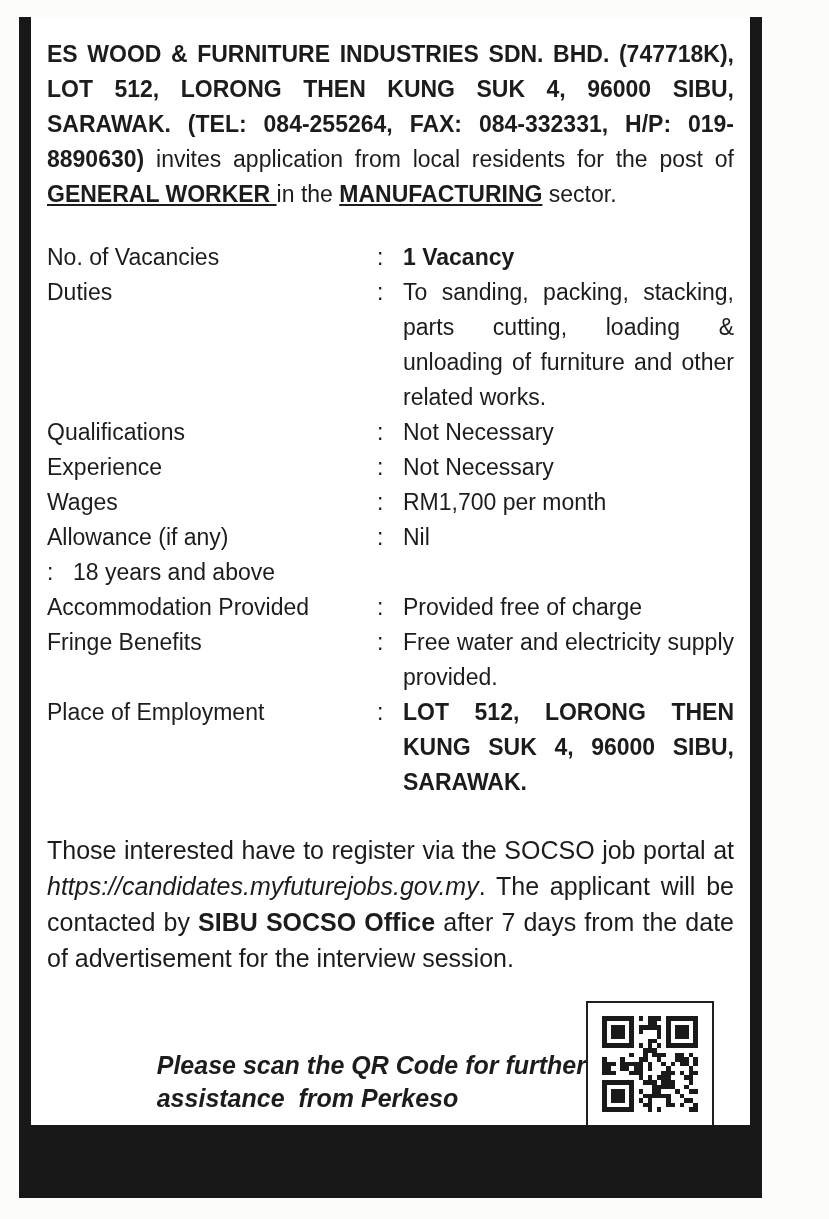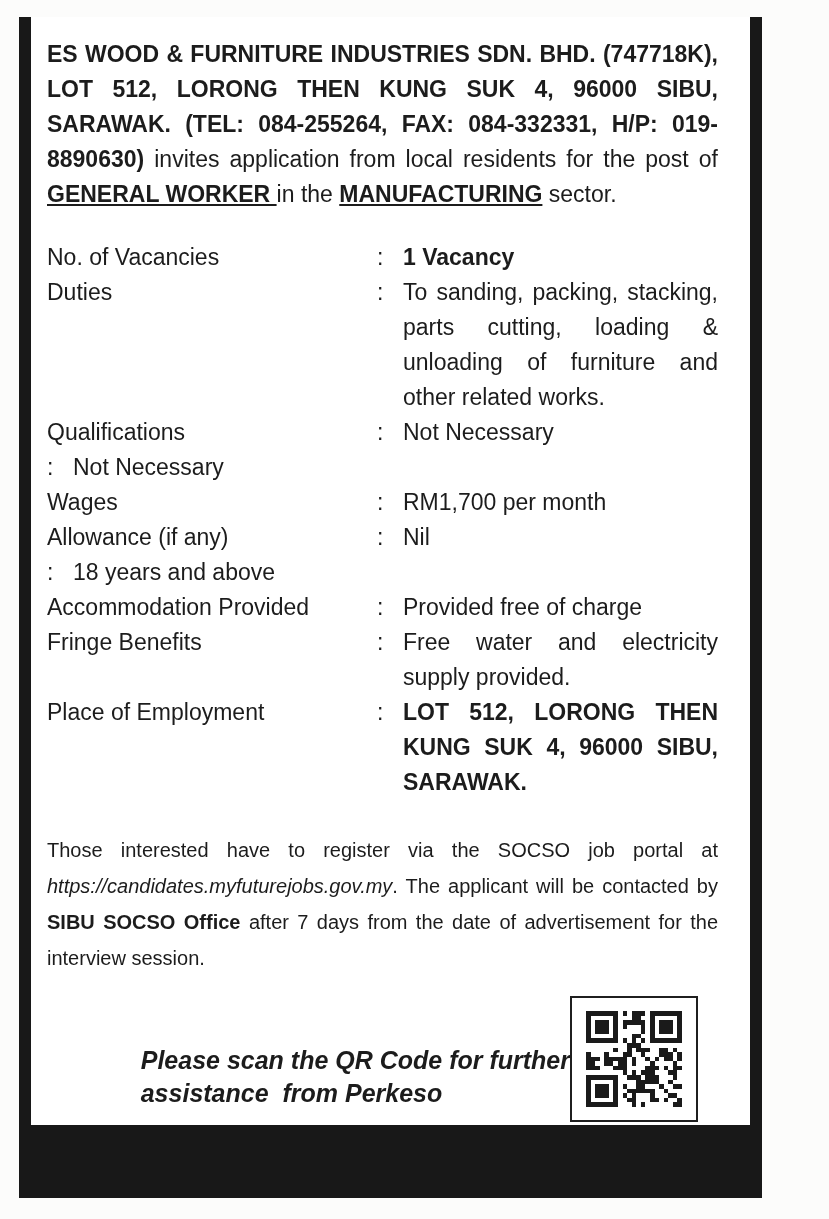--- a/index.html
+++ b/index.html
@@ -42,21 +42,21 @@
     letter-spacing:22px;
     margin-right:-22px;
     line-height:1;
     transform:scaleY(1.08);
     white-space:nowrap;
   }
   .ad-body{
     background:var(--body-bg);
     color:var(--body-text);
     height:calc(100% - 62px);
-    padding:12px 32px 0 16px;
+    padding:12px 16px 0 16px;
     overflow:hidden;
   }
   .intro{
     margin:8px 0 0 0;
     font-size:23px;
     line-height:35px;
     text-align:justify;
   }
   .b{ font-weight:bold; }
   .u{ text-decoration:underline; }
@@ -66,21 +66,21 @@
     font-size:23px;
     line-height:35px;
   }
   .drow{ display:flex; align-items:flex-start; }
   .dlabel{ flex:0 0 330px; }
   .dcolon{ flex:0 0 26px; }
   .dvalue{ flex:1 1 auto; text-align:justify; }
   .drow.bold .dvalue{ font-weight:bold; }
   .registration{
     margin-top:32px;
-    font-size:20px;
+    font-size:25px;
     line-height:36px;
     text-align:justify;
   }
   .bottom-row{
     margin-top:14px;
     display:flex;
     justify-content:flex-end;
     align-items:flex-end;
   }
   .qr-note{
@@ -128,20 +128,21 @@
           <span class="dvalue">To sanding, packing, stacking, parts cutting, loading &amp; unloading of furniture and other related works.</span>
         </div>
 
         <div class="drow">
           <span class="dlabel">Qualifications</span>
           <span class="dcolon">:</span>
           <span class="dvalue">Not Necessary</span>
         </div>
 
         <div class="drow">
+          <span class="dlabel">Experience</span>
           <span class="dcolon">:</span>
           <span class="dvalue">Not Necessary</span>
         </div>
 
         <div class="drow">
           <span class="dlabel">Wages</span>
           <span class="dcolon">:</span>
           <span class="dvalue">RM1,700 per month</span>
         </div>
 

